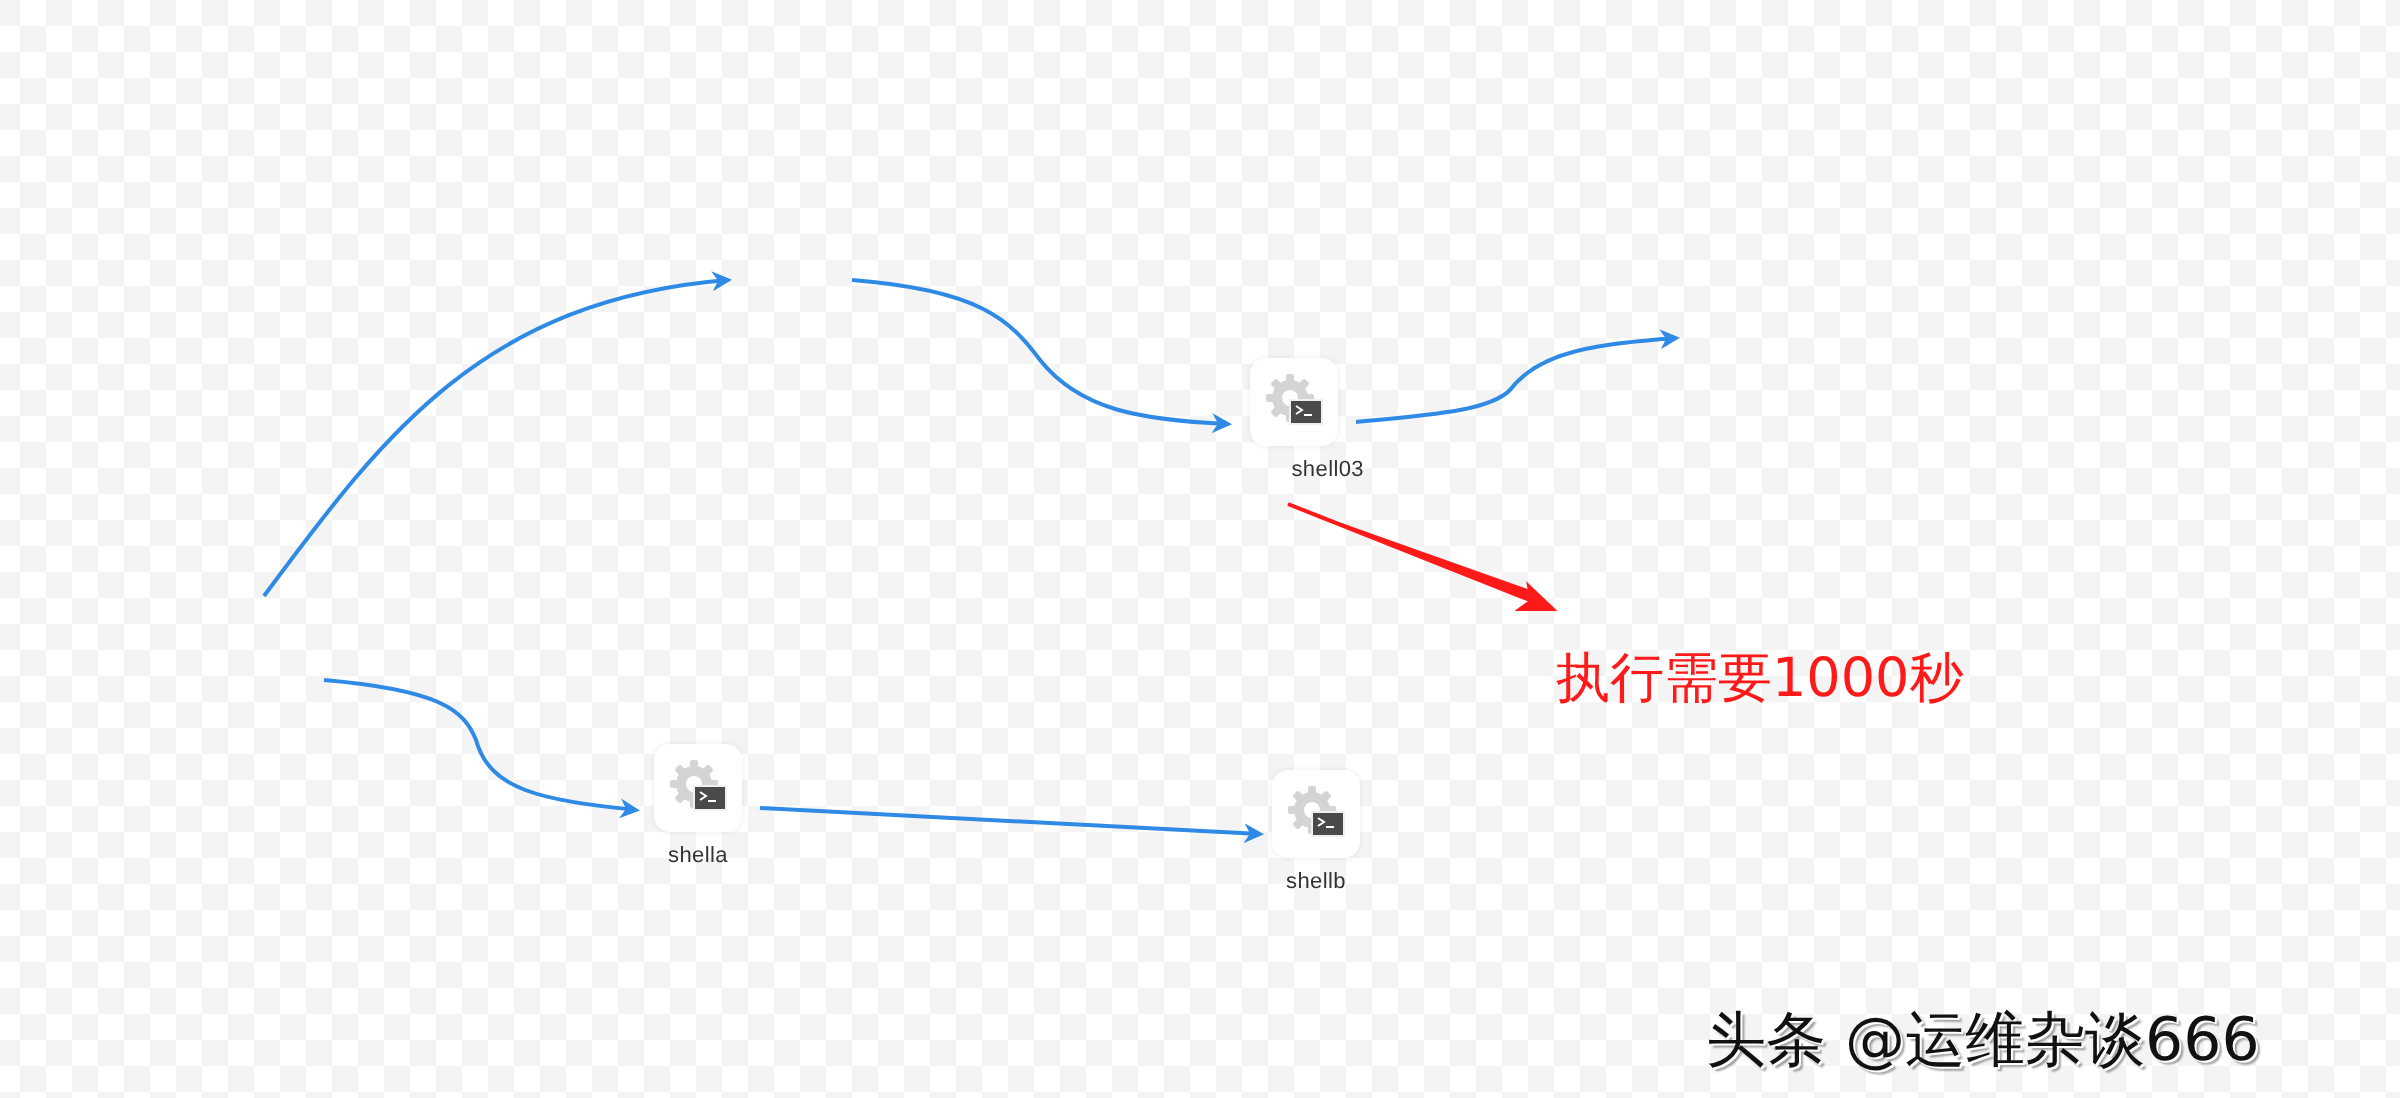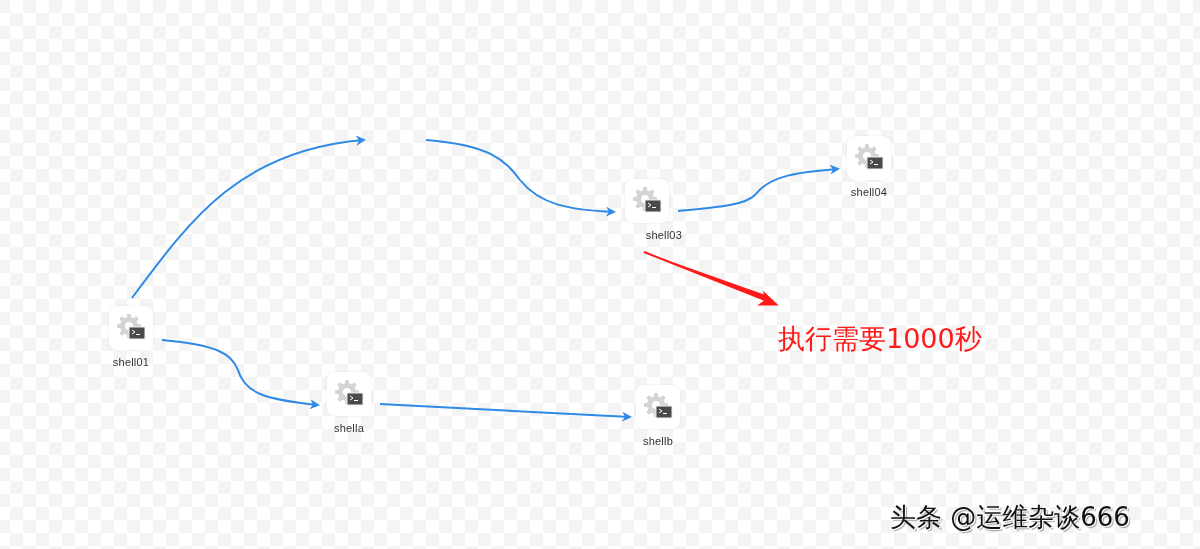--- a/index.html
+++ b/index.html
@@ -23,21 +23,21 @@
   }
   .node-box svg { position:absolute; left:6px; top:6px; }
   .node-label {
     font-size:11px; color:#333; margin-top:6px; letter-spacing:0.2px;
   }
   .annotation {
     position:absolute; left:778px; top:321px; color:#ff1a1a;
     font-size:27px; font-family:"DejaVu Sans", sans-serif; white-space:nowrap;
   }
   .watermark {
-    position:absolute; left:890px; top:500px; font-size:26px; color:#111;
+    position:absolute; left:853px; top:500px; font-size:30px; color:#111;
     text-shadow:1px 1px 0 #fff, 2px 2px 1px rgba(0,0,0,0.35);
     font-family:"DejaVu Sans", sans-serif; white-space:nowrap;
   }
 </style>
 </head>
 <body>
 
 <div id="canvas">
   <svg class="edges" width="1200" height="549">
     <defs>
@@ -50,38 +50,20 @@
     </defs>
     <path d="M132,298 C190,220 240,150 364,140" stroke="#2f8ae6" stroke-width="2" fill="none" marker-end="url(#arr)"></path>
     <path d="M426,140 C490,145 505,160 520,180 C540,205 570,210 614,212" stroke="#2f8ae6" stroke-width="2" fill="none" marker-end="url(#arr)"></path>
     <path d="M678,211 C720,207 745,205 755,195 C770,175 800,172 838,169" stroke="#2f8ae6" stroke-width="2" fill="none" marker-end="url(#arr)"></path>
     <path d="M162,340 C220,345 232,355 238,370 C245,395 270,400 318,405" stroke="#2f8ae6" stroke-width="2" fill="none" marker-end="url(#arr)"></path>
     <path d="M380,404 L630,417" stroke="#2f8ae6" stroke-width="2" fill="none" marker-end="url(#arr)"></path>
     <path d="M644,252 L776,304 L768,296 Z" fill="#ff1a1a"></path>
     <path d="M644,252 L775,304" stroke="#ff1a1a" stroke-width="2" fill="none" marker-end="url(#redarr)"></path>
   </svg>
 
-  <div class="node" style="left:96px;top:306px;">
-    <div class="node-box">
-      <svg width="32" height="32" viewBox="0 0 32 32">
-        <g fill="#d4d4d4">
-            <circle cx="14" cy="14" r="9"></circle>
-          <rect x="12" y="2" width="4" height="24" rx="1"></rect>
-            <rect x="2" y="12" width="24" height="4" rx="1"></rect>
-          <rect x="12" y="2" width="4" height="24" rx="1" transform="rotate(45 14 14)"></rect>
-          <rect x="12" y="2" width="4" height="24" rx="1" transform="rotate(-45 14 14)"></rect>
-          </g>
-        <circle cx="14" cy="14" r="4" fill="#fff"></circle>
-        <rect x="14" y="15" width="16" height="12" fill="#4a4a4a" stroke="#f0f0f0" stroke-width="1"></rect>
-        <path d="M17,18 L20,20 L17,22" stroke="#fff" stroke-width="1" fill="none"></path>
-        <rect x="21" y="22" width="4" height="1" fill="#fff"></rect>
-      </svg>
-    </div>
-    <div class="node-label">shell01</div>
-  </div>
 
 
   <div class="node" style="left:612px;top:179px;text-align:right;">
     <div class="node-box">
       <svg width="32" height="32" viewBox="0 0 32 32">
         <g fill="#d4d4d4">
             <circle cx="14" cy="14" r="9"></circle>
           <rect x="12" y="2" width="4" height="24" rx="1"></rect>
             <rect x="2" y="12" width="24" height="4" rx="1"></rect>
           <rect x="12" y="2" width="4" height="24" rx="1" transform="rotate(45 14 14)"></rect>
@@ -89,38 +71,20 @@
           </g>
         <circle cx="14" cy="14" r="4" fill="#fff"></circle>
         <rect x="14" y="15" width="16" height="12" fill="#4a4a4a" stroke="#f0f0f0" stroke-width="1"></rect>
         <path d="M17,18 L20,20 L17,22" stroke="#fff" stroke-width="1" fill="none"></path>
         <rect x="21" y="22" width="4" height="1" fill="#fff"></rect>
       </svg>
     </div>
     <div class="node-label">shell03</div>
   </div>
 
-  <div class="node" style="left:834px;top:136px;">
-    <div class="node-box">
-      <svg width="32" height="32" viewBox="0 0 32 32">
-        <g fill="#d4d4d4">
-            <circle cx="14" cy="14" r="9"></circle>
-          <rect x="12" y="2" width="4" height="24" rx="1"></rect>
-            <rect x="2" y="12" width="24" height="4" rx="1"></rect>
-          <rect x="12" y="2" width="4" height="24" rx="1" transform="rotate(45 14 14)"></rect>
-          <rect x="12" y="2" width="4" height="24" rx="1" transform="rotate(-45 14 14)"></rect>
-          </g>
-        <circle cx="14" cy="14" r="4" fill="#fff"></circle>
-        <rect x="14" y="15" width="16" height="12" fill="#4a4a4a" stroke="#f0f0f0" stroke-width="1"></rect>
-        <path d="M17,18 L20,20 L17,22" stroke="#fff" stroke-width="1" fill="none"></path>
-        <rect x="21" y="22" width="4" height="1" fill="#fff"></rect>
-      </svg>
-    </div>
-    <div class="node-label">shell04</div>
-  </div>
 
   <div class="node" style="left:314px;top:372px;">
     <div class="node-box">
       <svg width="32" height="32" viewBox="0 0 32 32">
         <g fill="#d4d4d4">
             <circle cx="14" cy="14" r="9"></circle>
           <rect x="12" y="2" width="4" height="24" rx="1"></rect>
             <rect x="2" y="12" width="24" height="4" rx="1"></rect>
           <rect x="12" y="2" width="4" height="24" rx="1" transform="rotate(45 14 14)"></rect>
           <rect x="12" y="2" width="4" height="24" rx="1" transform="rotate(-45 14 14)"></rect>

